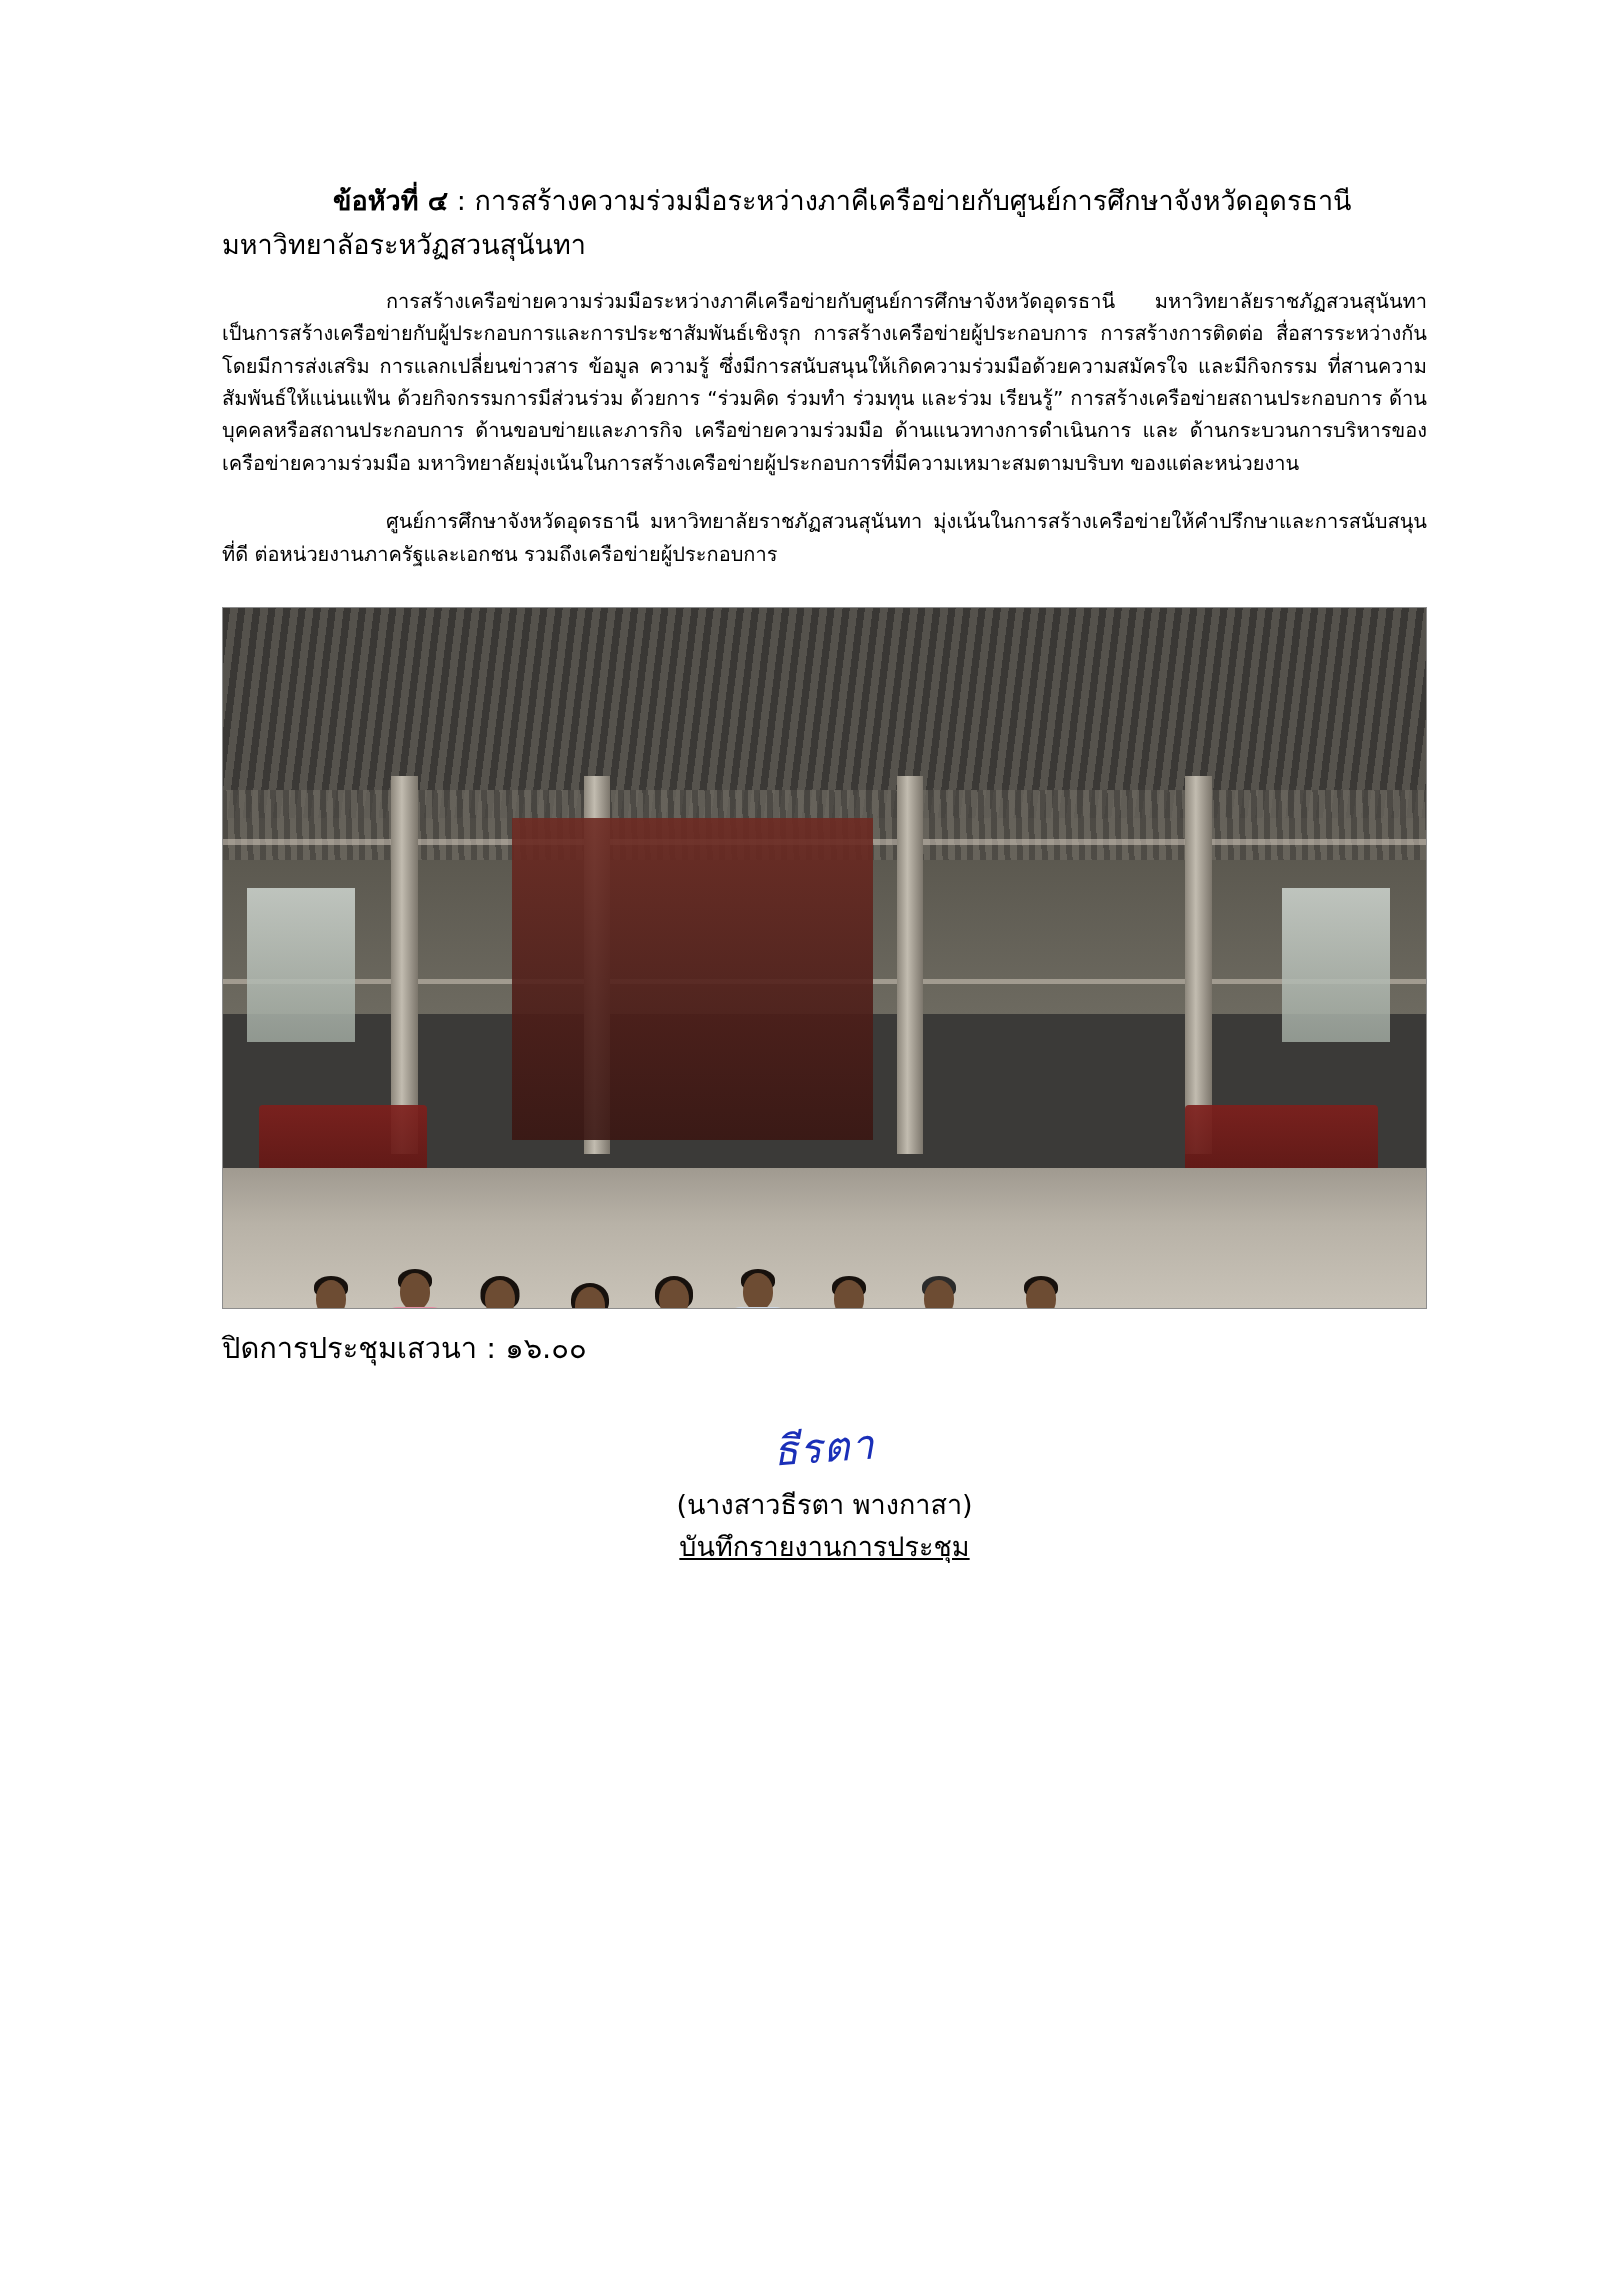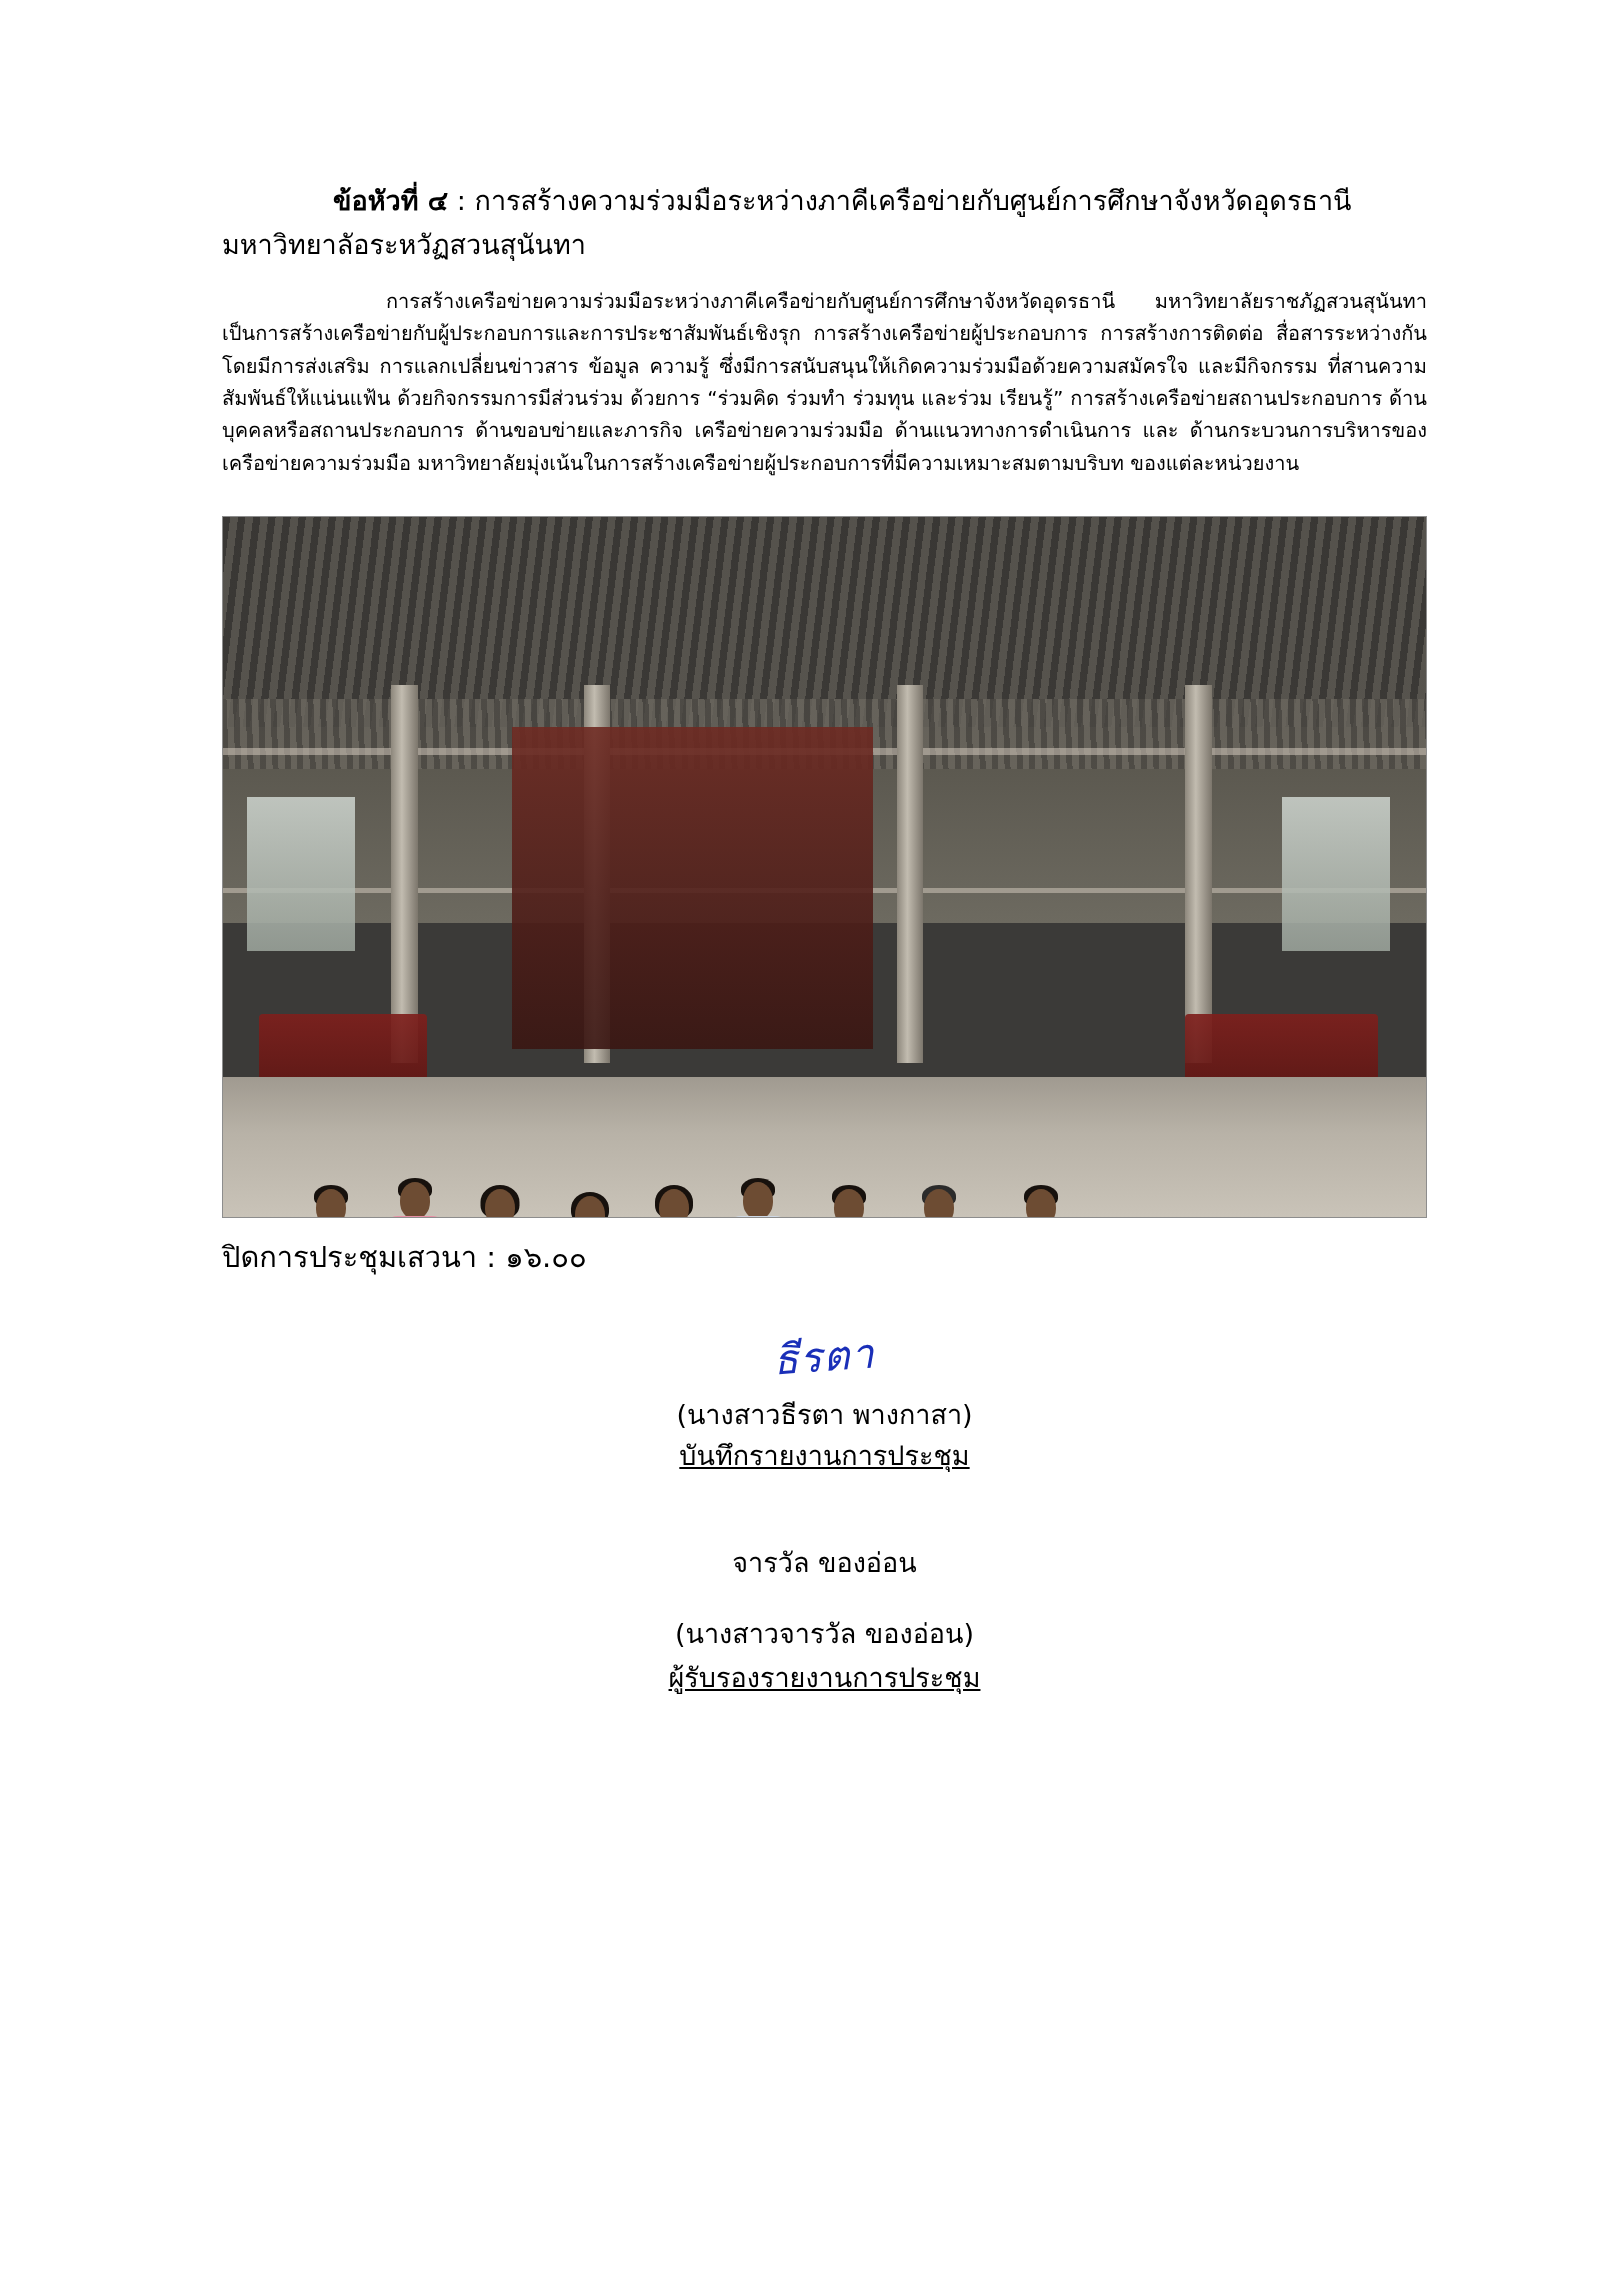--- a/index.html
+++ b/index.html
@@ -160,20 +160,21 @@
 
   <div class="doc-body">
 
     <p class="heading-line">
       <span class="bold">ข้อหัวที่ ๔</span><span> : </span><span>การสร้างความร่วมมือระหว่างภาคีเครือข่ายกับศูนย์การศึกษาจังหวัดอุดรธานี</span>
     </p>
     <p class="heading-cont">มหาวิทยาลัอระหวัฏสวนสุนันทา</p>
 
     <p class="para">การสร้างเครือข่ายความร่วมมือระหว่างภาคีเครือข่ายกับศูนย์การศึกษาจังหวัดอุดรธานี มหาวิทยาลัยราชภัฏสวนสุนันทา เป็นการสร้างเครือข่ายกับผู้ประกอบการและการประชาสัมพันธ์เชิงรุก การสร้างเครือข่ายผู้ประกอบการ การสร้างการติดต่อ สื่อสารระหว่างกัน โดยมีการส่งเสริม การแลกเปลี่ยนข่าวสาร ข้อมูล ความรู้ ซึ่งมีการสนับสนุนให้เกิดความร่วมมือด้วยความสมัครใจ และมีกิจกรรม ที่สานความสัมพันธ์ให้แน่นแฟ้น ด้วยกิจกรรมการมีส่วนร่วม ด้วยการ “ร่วมคิด ร่วมทำ ร่วมทุน และร่วม เรียนรู้”   การสร้างเครือข่ายสถานประกอบการ ด้านบุคคลหรือสถานประกอบการ ด้านขอบข่ายและภารกิจ เครือข่ายความร่วมมือ ด้านแนวทางการดำเนินการ และ ด้านกระบวนการบริหารของเครือข่ายความร่วมมือ มหาวิทยาลัยมุ่งเน้นในการสร้างเครือข่ายผู้ประกอบการที่มีความเหมาะสมตามบริบท ของแต่ละหน่วยงาน</p>
 
+    <p class="para para-2">ศูนย์การศึกษาจังหวัดอุดรธานี มหาวิทยาลัยราชภัฏสวนสุนันทา มุ่งเน้นในการสร้างเครือข่ายให้คำปรึกษาและการสนับสนุนที่ดี ต่อหน่วยงานภาครัฐและเอกชน รวมถึงเครือข่ายผู้ประกอบการ</p>
 
     <div class="photo-wrap">
       <div class="photo">
         <div class="ph-sky"></div>
         <div class="ph-ceiling"></div>
         <div class="ph-ceiling2"></div>
 
         <div class="ph-beam" style="left:0;top:33%;width:100%;height:6.5px;"></div>
         <div class="ph-beam" style="left:0;top:53%;width:100%;height:5.2px;"></div>
 
@@ -255,23 +256,18 @@
     <div class="center-col">
 
       <div class="sign-group sign-block">
         <p class="sig">ธีรตา</p>
         <p class="sign-name">(นางสาวธีรตา  พางกาสา)</p>
         <p class="sign-role">บันทึกรายงานการประชุม</p>
       </div>
 
       <div class="sign-gap"></div>
 
-      <div class="sign-group">
-        <p class="sig sig2">จารวัล ของอ่อน</p>
-        <p class="sign-name">(นางสาวจารวัล  ของอ่อน)</p>
-        <p class="sign-role">ผู้รับรองรายงานการประชุม</p>
-      </div>
 
     </div>
 
   </div>
 </div>
 
 
 </body></html>

